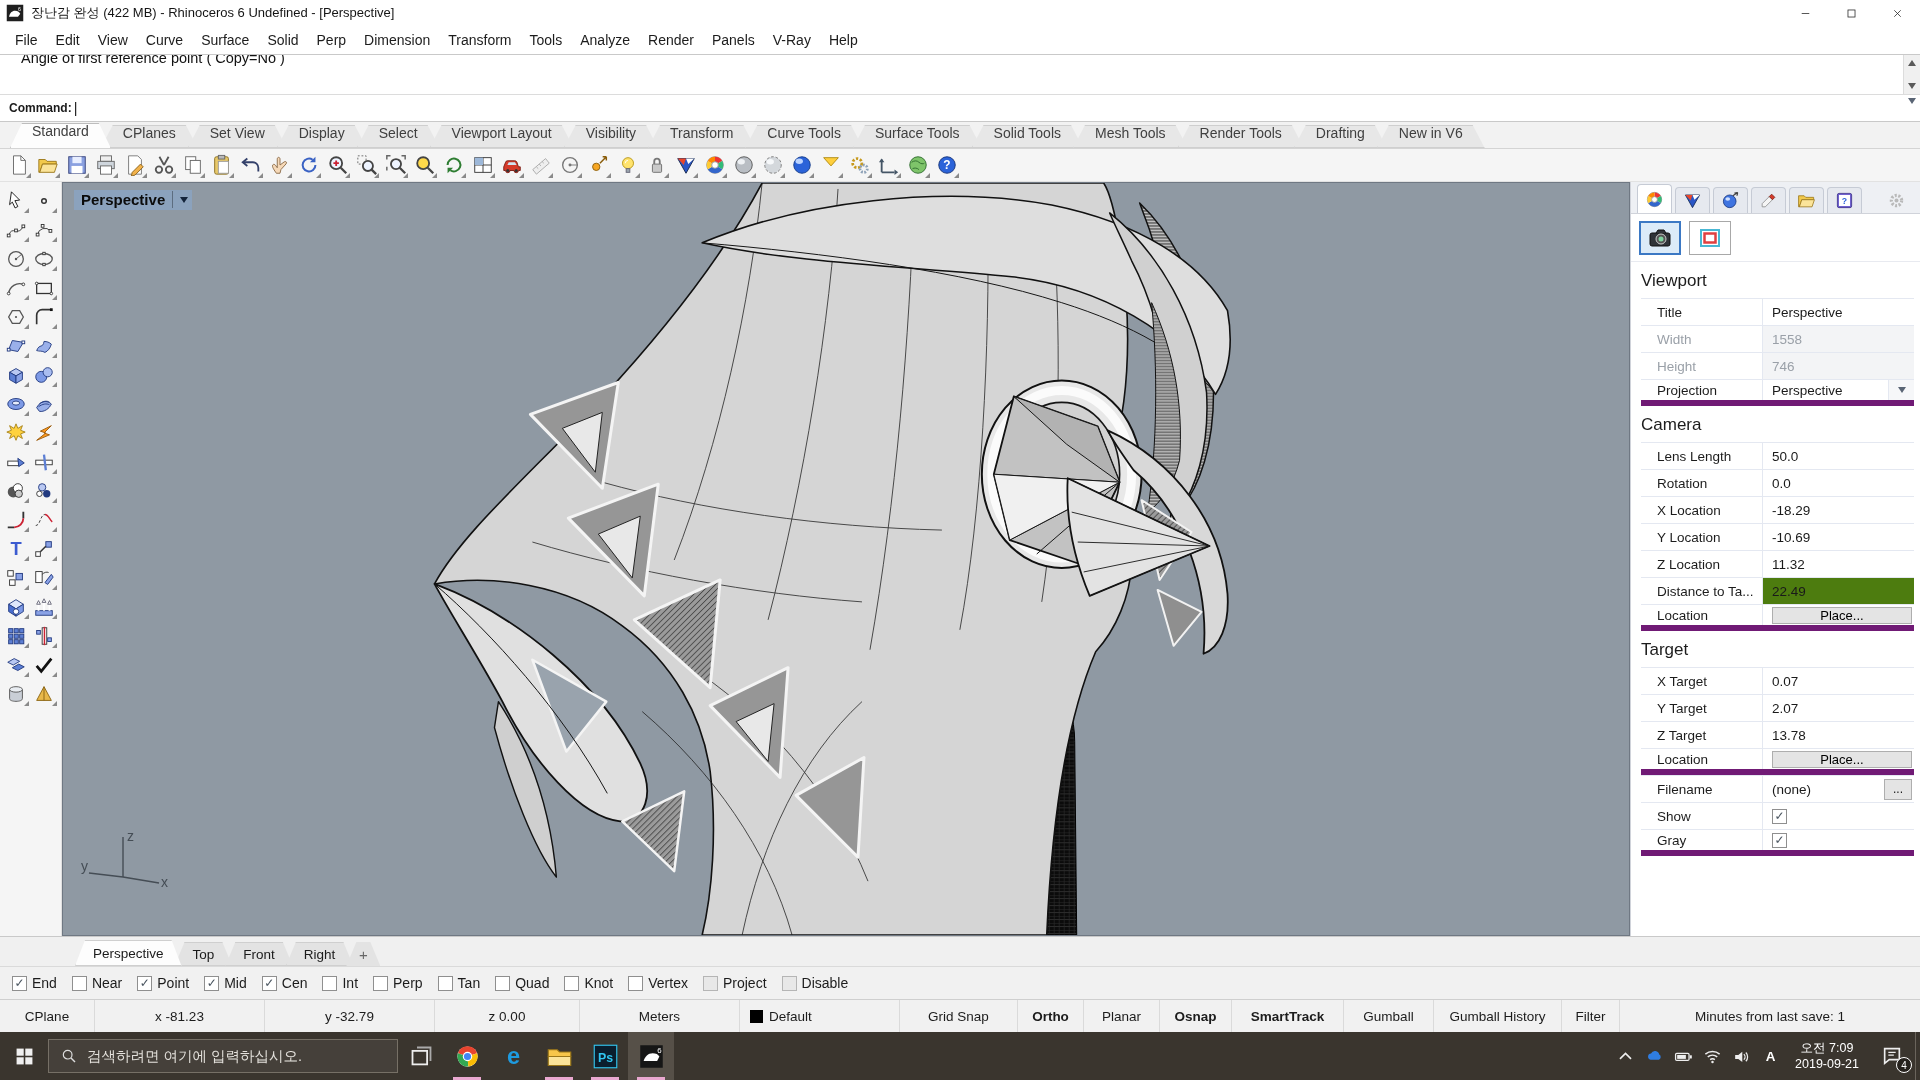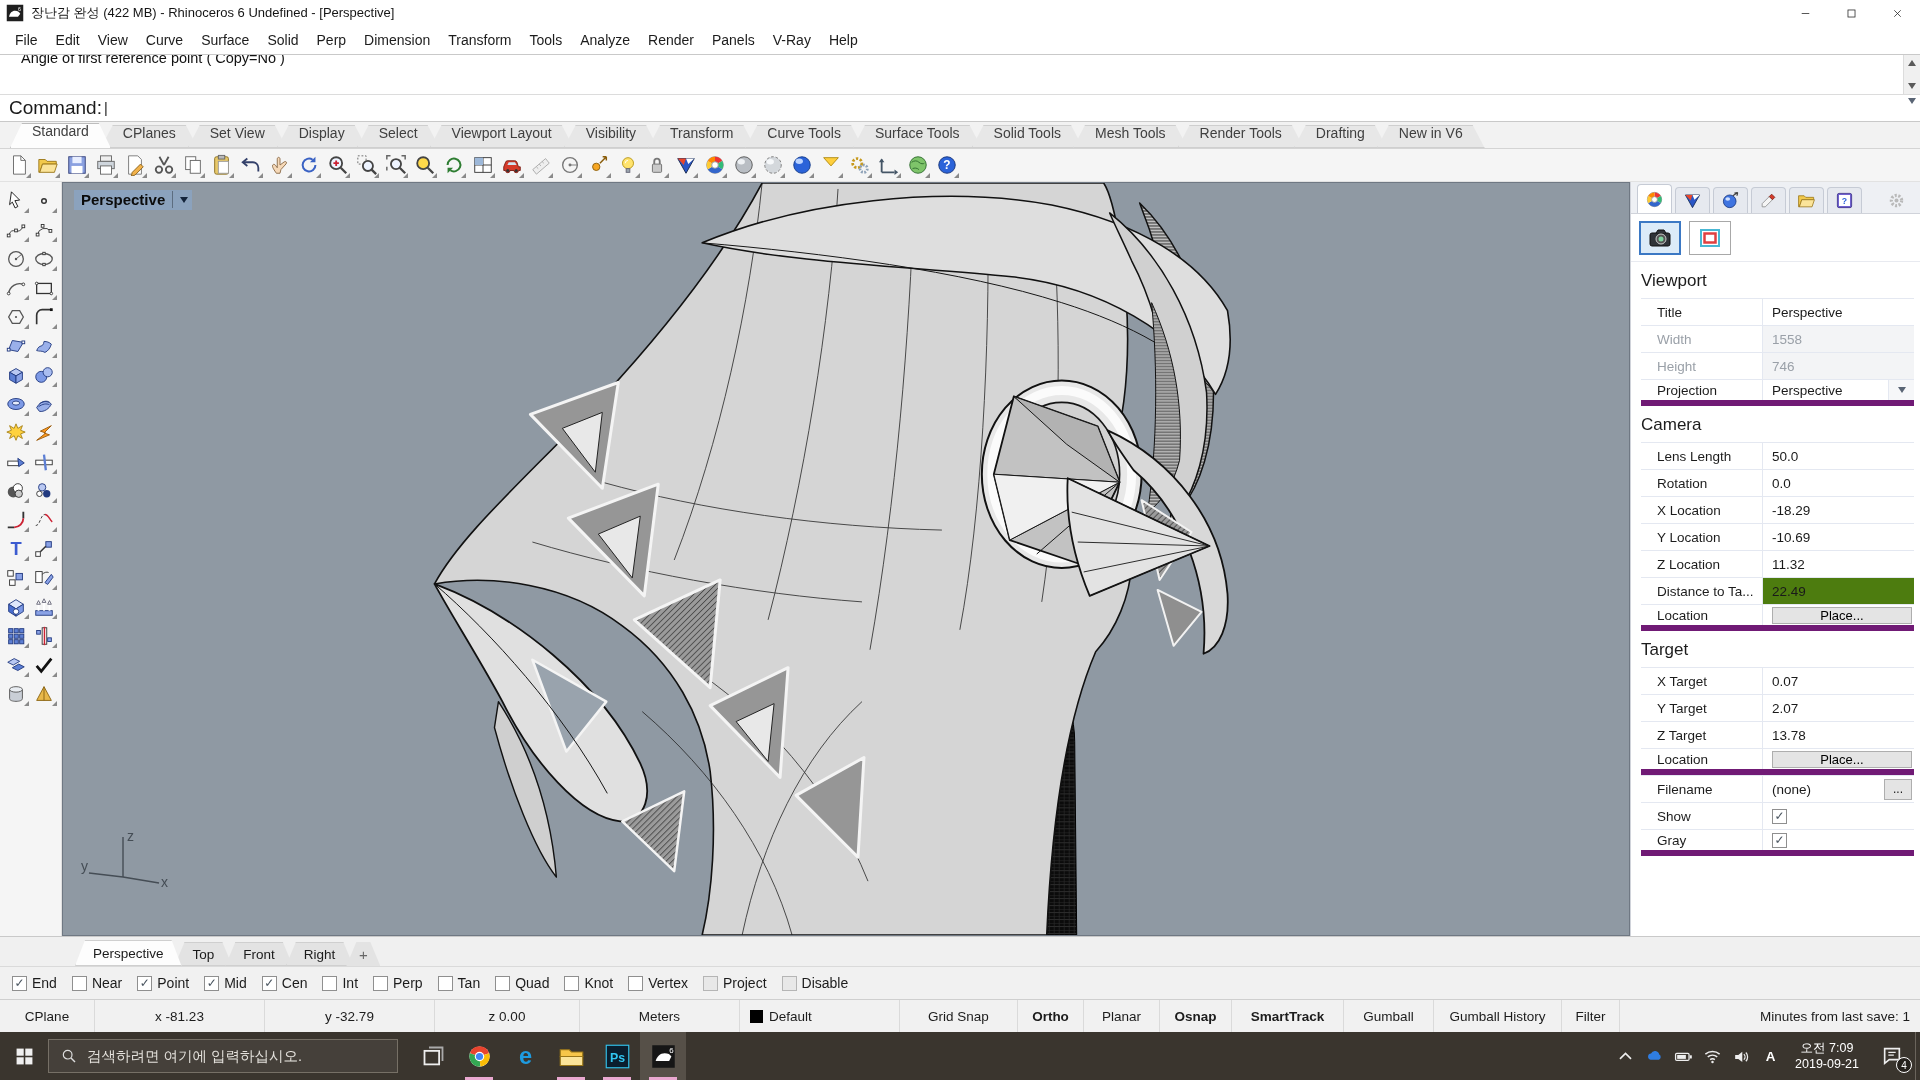--- a/index.html
+++ b/index.html
@@ -19,21 +19,21 @@
 .menu-item{padding:4px 9px;font-size:14px;color:#1c1c1c;white-space:nowrap;cursor:default}
 
 .cmdhist{height:41px;overflow:hidden;background:#fff;border-top:1px solid #c9c9c9;border-bottom:1px solid #dcdcdc;position:relative;flex:0 0 auto}
 .cmdhist .lines{margin-top:-7px;padding-left:21px}
 .hline{height:21px;line-height:21px;font-size:14.5px;color:#111;white-space:nowrap}
 .vscroll{position:absolute;right:0;top:0;bottom:0;width:17px;background:#f0f0f0;border-left:1px solid #dcdcdc}
 .tri-up,.tri-down{position:absolute;left:4px;width:0;height:0;border-left:4.5px solid transparent;border-right:4.5px solid transparent}
 .tri-up{top:5px;border-bottom:6px solid #5a5a5a}
 .tri-down{bottom:5px;border-top:6px solid #5a5a5a}
 .cmdline{height:27px;background:#fff;border-bottom:1px solid #c9c9c9;display:flex;align-items:center;padding-left:9px;position:relative;flex:0 0 auto}
-.prompt{font-weight:normal;font-size:19px}
+.prompt{font-weight:bold;font-size:12px}
 .caret{font-weight:normal;margin-left:2px;font-size:14.5px}
 .cmd-expand{position:absolute;right:4px;top:9px}
 .chev-down{width:0;height:0;border-left:4.5px solid transparent;border-right:4.5px solid transparent;border-top:6px solid #5a6575}
 
 .ribbon{height:27px;background:#f2f2f2;display:flex;align-items:flex-end;padding-left:10px;border-bottom:1px solid #d4d4d4;flex:0 0 auto}
 .rtab{height:23px;padding:0 22px;display:flex;font-size:14px;color:#404040;background:#e7e7e7;clip-path:polygon(12px 0,calc(100% - 12px) 0,100% 100%,0 100%);margin-right:-10px;box-shadow:inset 0 0 0 1px #cfcfcf;white-space:nowrap}
 .rtab.active{background:#fdfdfd;z-index:2;height:25px;box-shadow:inset 0 1px 0 0 #bdbdbd,inset 1px 0 0 0 #bdbdbd,inset -1px 0 0 0 #bdbdbd}
 
 .toolbar{height:33px;background:#f5f5f5;display:flex;align-items:center;padding-left:5px;gap:2px;border-bottom:1px solid #e2e2e2;flex:0 0 auto}
 .tbtn{width:27px;height:27px;position:relative;display:flex;align-items:center;justify-content:center;flex:0 0 auto}
@@ -85,40 +85,40 @@
 
 .osnap{height:33px;background:#f1f1f1;display:flex;align-items:center;padding-left:12px;gap:15px;border-top:1px solid #dadada;flex:0 0 auto}
 .oitem{display:flex;align-items:center;gap:5px;font-size:14px;color:#1c1c1c}
 
 .status{height:33px;background:#f1f1f1;border-top:1px solid #cfcfcf;display:flex;align-items:stretch;font-size:13.5px;color:#1c1c1c;flex:0 0 auto}
 .scell{display:flex;align-items:center;justify-content:center;padding:0 10px;border-right:1px solid #dadada;white-space:nowrap}
 .scell.bold span{font-weight:bold}
 .scell .swatch{display:none;width:13px;height:13px;background:#000;margin-right:6px}
 .scell.has-swatch{justify-content:flex-start}
 .scell.has-swatch .swatch{display:inline-block}
-.scell.fill{flex:1;justify-content:flex-end;border-right:none}
+.scell.fill{flex:1;justify-content:center;border-right:none}
 .status > div:nth-of-type(1){width:95px}
 .status > div:nth-of-type(2){width:170px}
 .status > div:nth-of-type(3){width:170px}
 .status > div:nth-of-type(4){width:145px}
 .status > div:nth-of-type(5){width:160px}
 .status > div:nth-of-type(6){width:160px}
 .status > div:nth-of-type(7){width:118px}
 .status > div:nth-of-type(8){width:66px}
 .status > div:nth-of-type(9){width:76px}
 .status > div:nth-of-type(10){width:72px}
 .status > div:nth-of-type(11){width:112px}
 .status > div:nth-of-type(12){width:90px}
 .status > div:nth-of-type(13){width:128px}
 .status > div:nth-of-type(14){width:58px}
 
 .taskbar{height:48px;background:#3a352e;display:flex;align-items:center;color:#eee;flex:0 0 auto}
 .start{width:48px;height:48px;display:flex;align-items:center;justify-content:center}
 .start svg{width:19px;height:19px}
-.searchbox{width:350px;height:34px;background:#45403a;border:1px solid #767066;display:flex;align-items:center;gap:10px;padding-left:12px;color:#e3e0db;font-size:14.5px;margin-right:12px}
+.searchbox{width:350px;height:34px;background:#45403a;border:1px solid #767066;display:flex;align-items:center;gap:10px;padding-left:12px;color:#e3e0db;font-size:14.5px;margin-right:0}
 .searchbox svg{width:16px;height:16px}
 .tico{width:46px;height:48px;display:flex;align-items:center;justify-content:center;position:relative}
 .tico svg{width:27px;height:27px}
 .tico.running::after{content:'';position:absolute;bottom:0;left:9px;right:9px;height:3px;background:#e9a8d0}
 .tico.active{background:#565048}
 .tray{margin-left:auto;display:flex;align-items:center}
 .tray .tico{width:29px}
 .tray .tico svg{width:19px;height:19px}
 .clock{text-align:center;font-size:12.5px;line-height:1.3;padding:0 10px;color:#fff;white-space:nowrap}
 .notif{width:46px;height:48px;position:relative;display:flex;align-items:center;justify-content:center}

